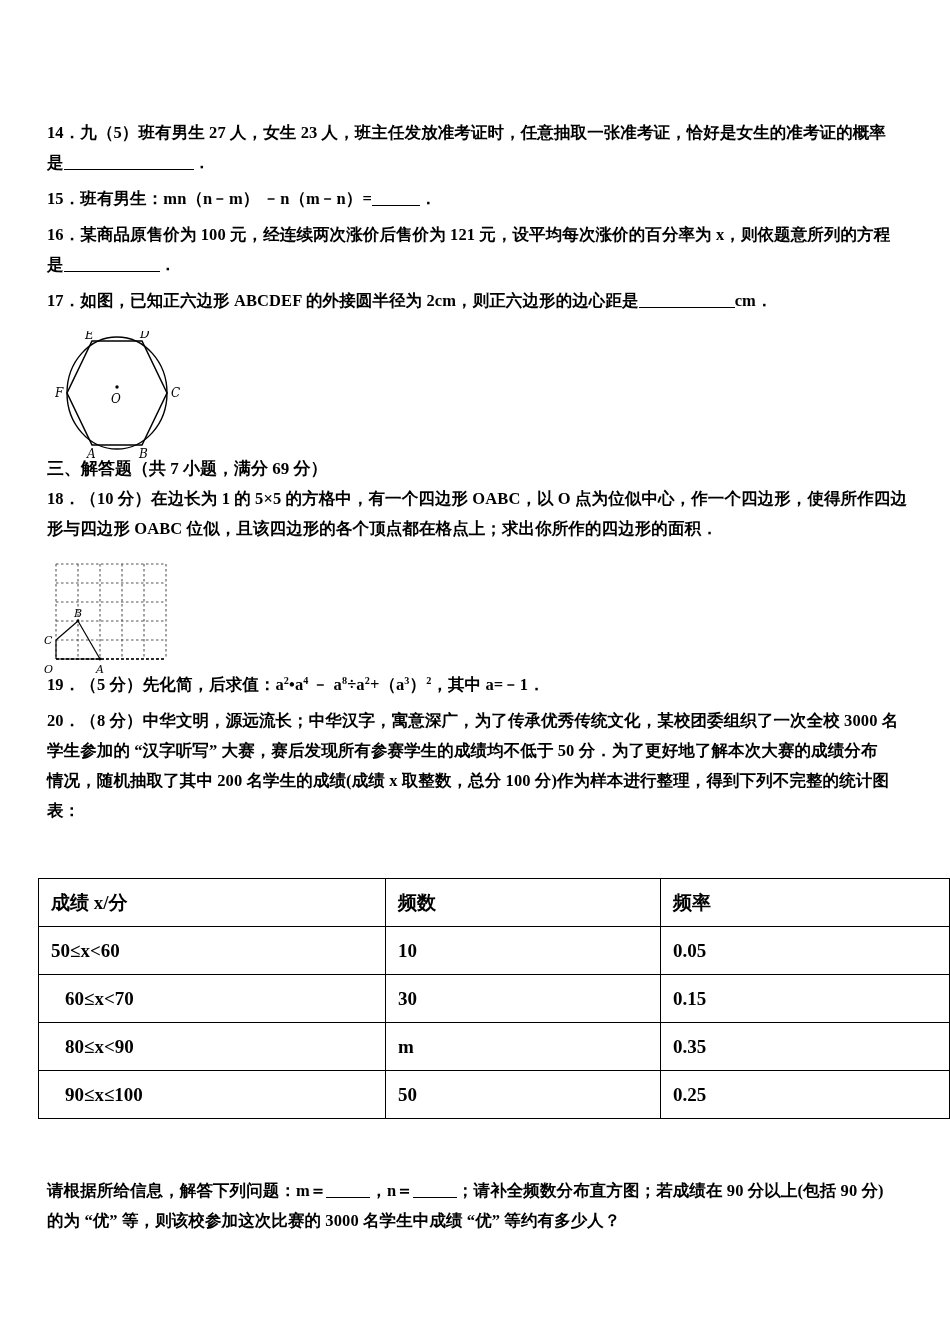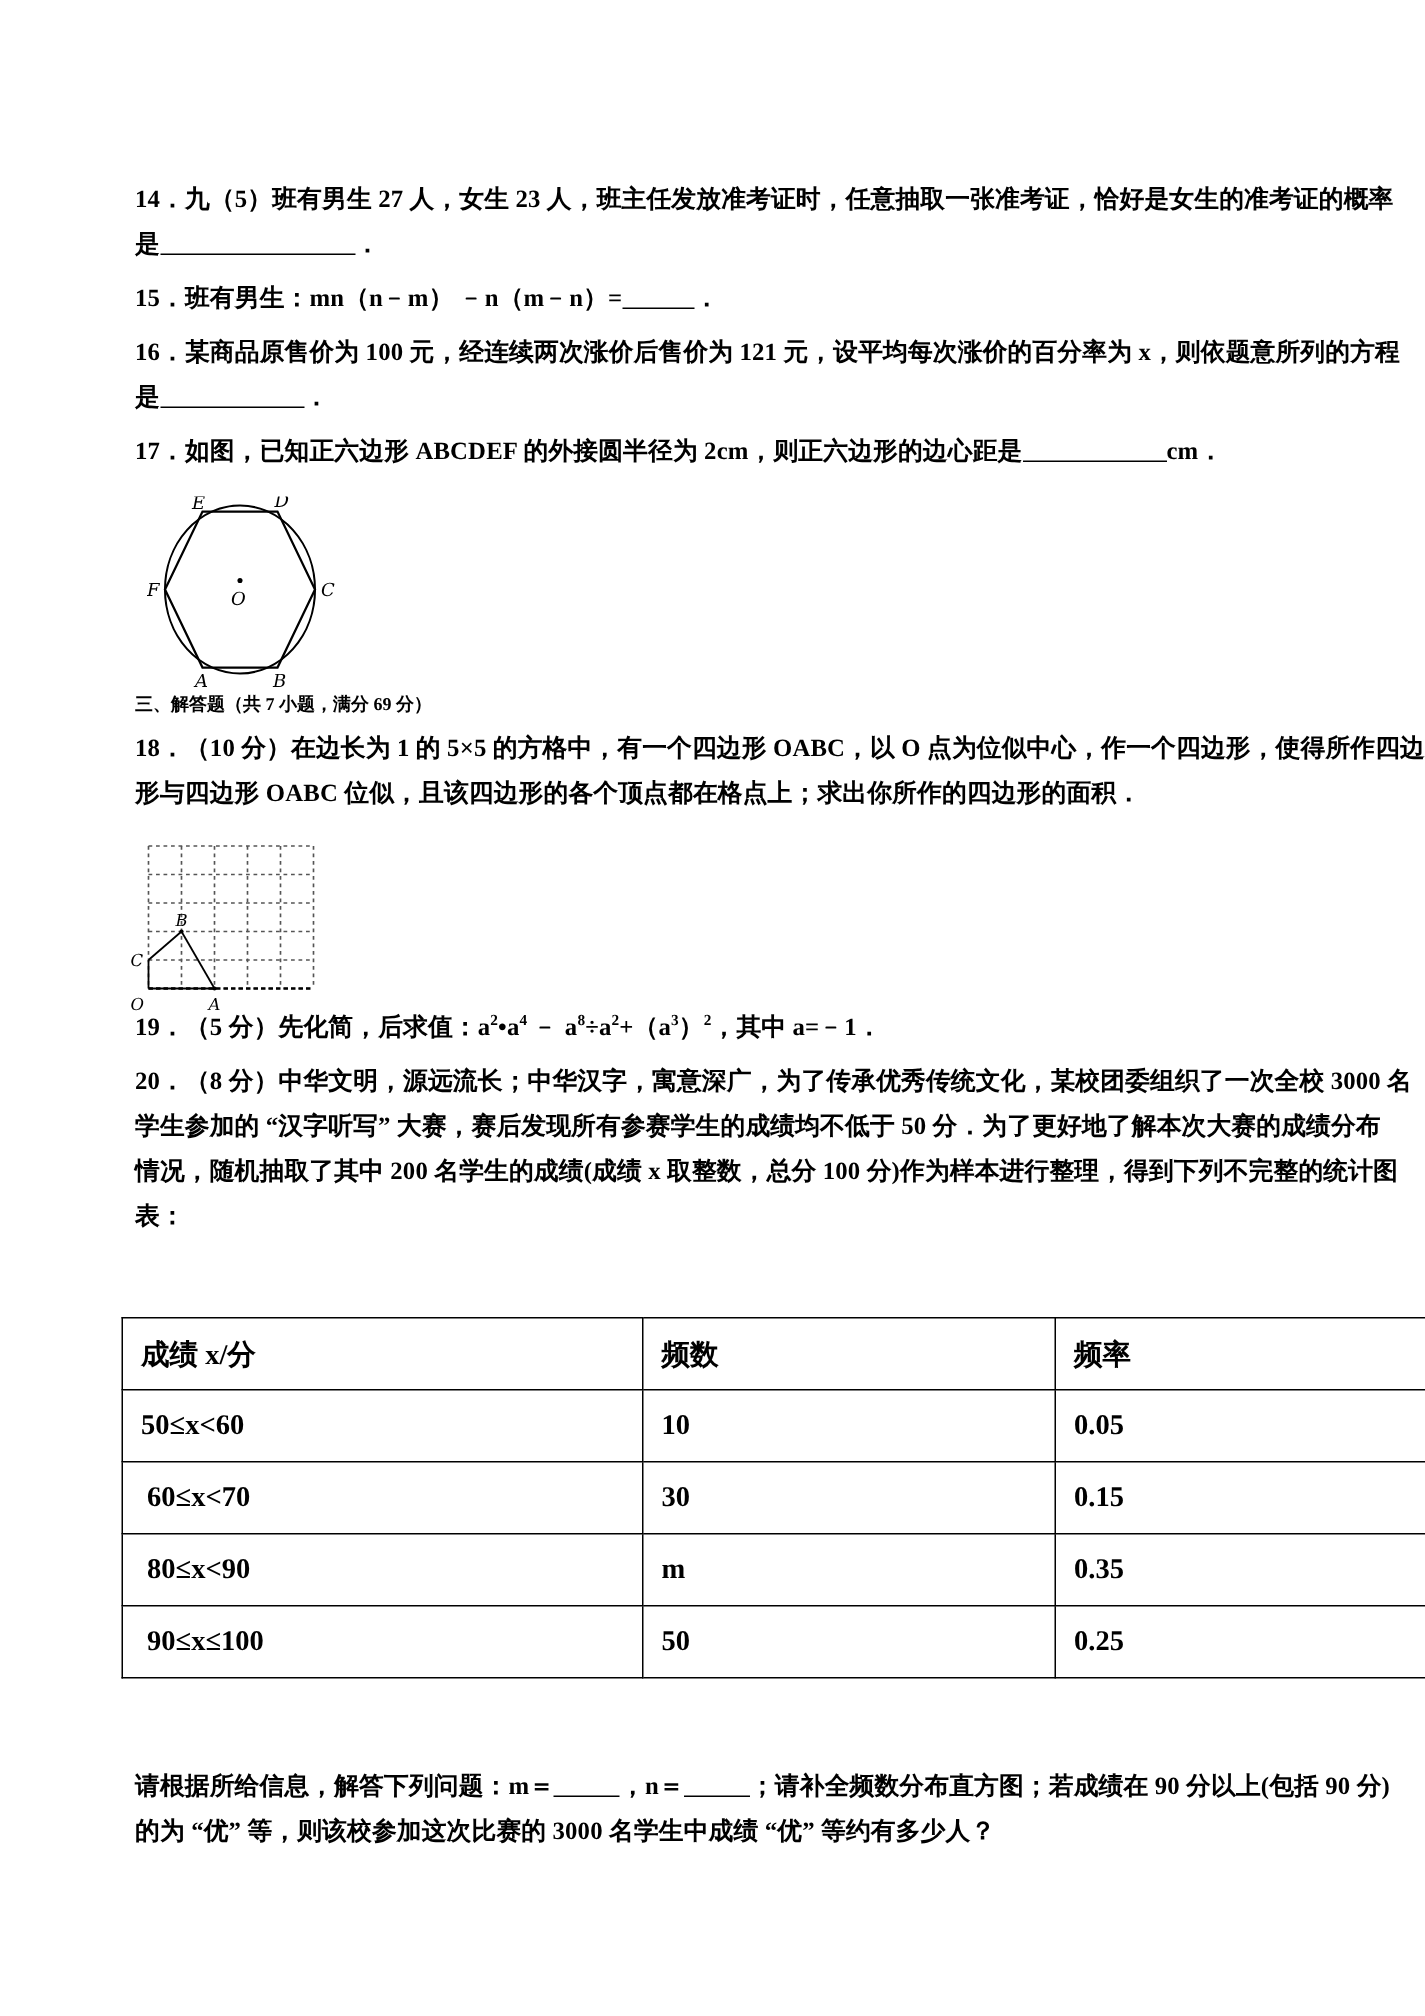--- a/index.html
+++ b/index.html
@@ -14,21 +14,20 @@
     color: #000000;
     position: relative;
     overflow: hidden;
   }
   .page {
     position: absolute;
     left: 0; top: 0;
     width: 774px;
     height: 1344px;
     padding: 0;
-    margin-left: 43px;
   }
   .content {
     position: absolute;
     left: 47px;
     top: 118px;
     width: 866px;
   }
 
   .qline {
     font-size: 16.5px;
@@ -65,21 +64,21 @@
     display: inline-block;
     border-bottom: 1.5px solid #000;
     width: 44px;
     height: 15px;
     vertical-align: -2px;
   }
   .ital { }
   sup { font-size: 0.62em; vertical-align: super; line-height: 0; }
 
   .section-head {
-    font-size: 12px;
+    font-size: 17px;
     font-weight: bold;
     line-height: 30px;
     margin: 0;
   }
 
   
   .fig-hex {
     position: absolute;
     left: 55px;
     top: 331px;
@@ -105,21 +104,21 @@
     font-family: "Liberation Serif", "DejaVu Serif", serif;
     text-align: left;
     vertical-align: middle;
     padding: 10px 0 10px 12px;
     height: 27px;
   }
   .stat-table .col-a { width: 334px; }
   .stat-table .col-b { width: 262px; }
   .stat-table .col-c { width: 276px; }
   .stat-table tr.soft-top td { border-top: 1px solid #9a9a9a; }
-  .stat-table td.indent { padding-left: 16px; }
+  .stat-table td.indent { padding-left: 26px; }
 
   .table-wrap {
     position: absolute;
     left: 38px;
     top: 878px;
     width: 874px;
   }
   .tail {
     position: absolute;
     left: 47px;

